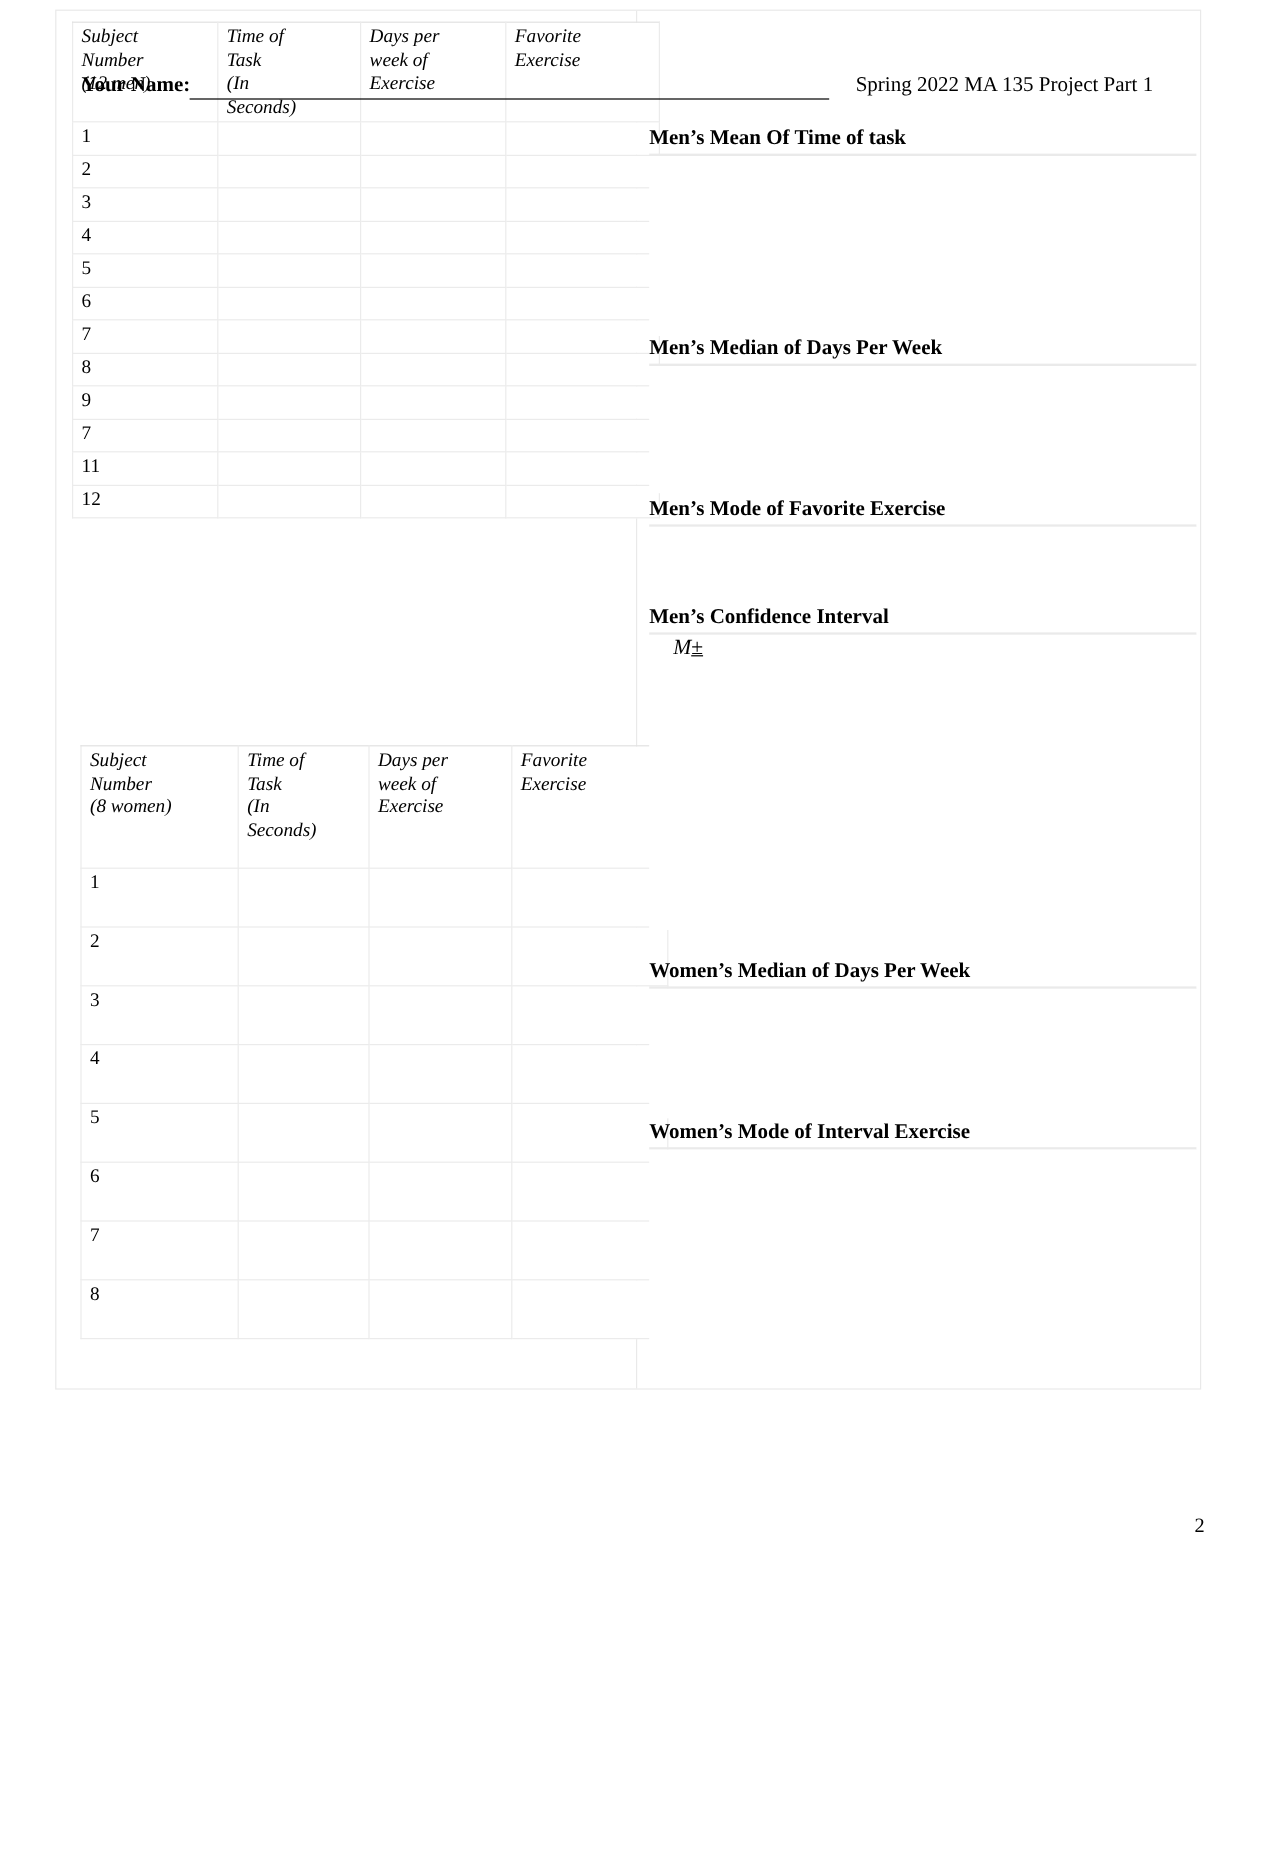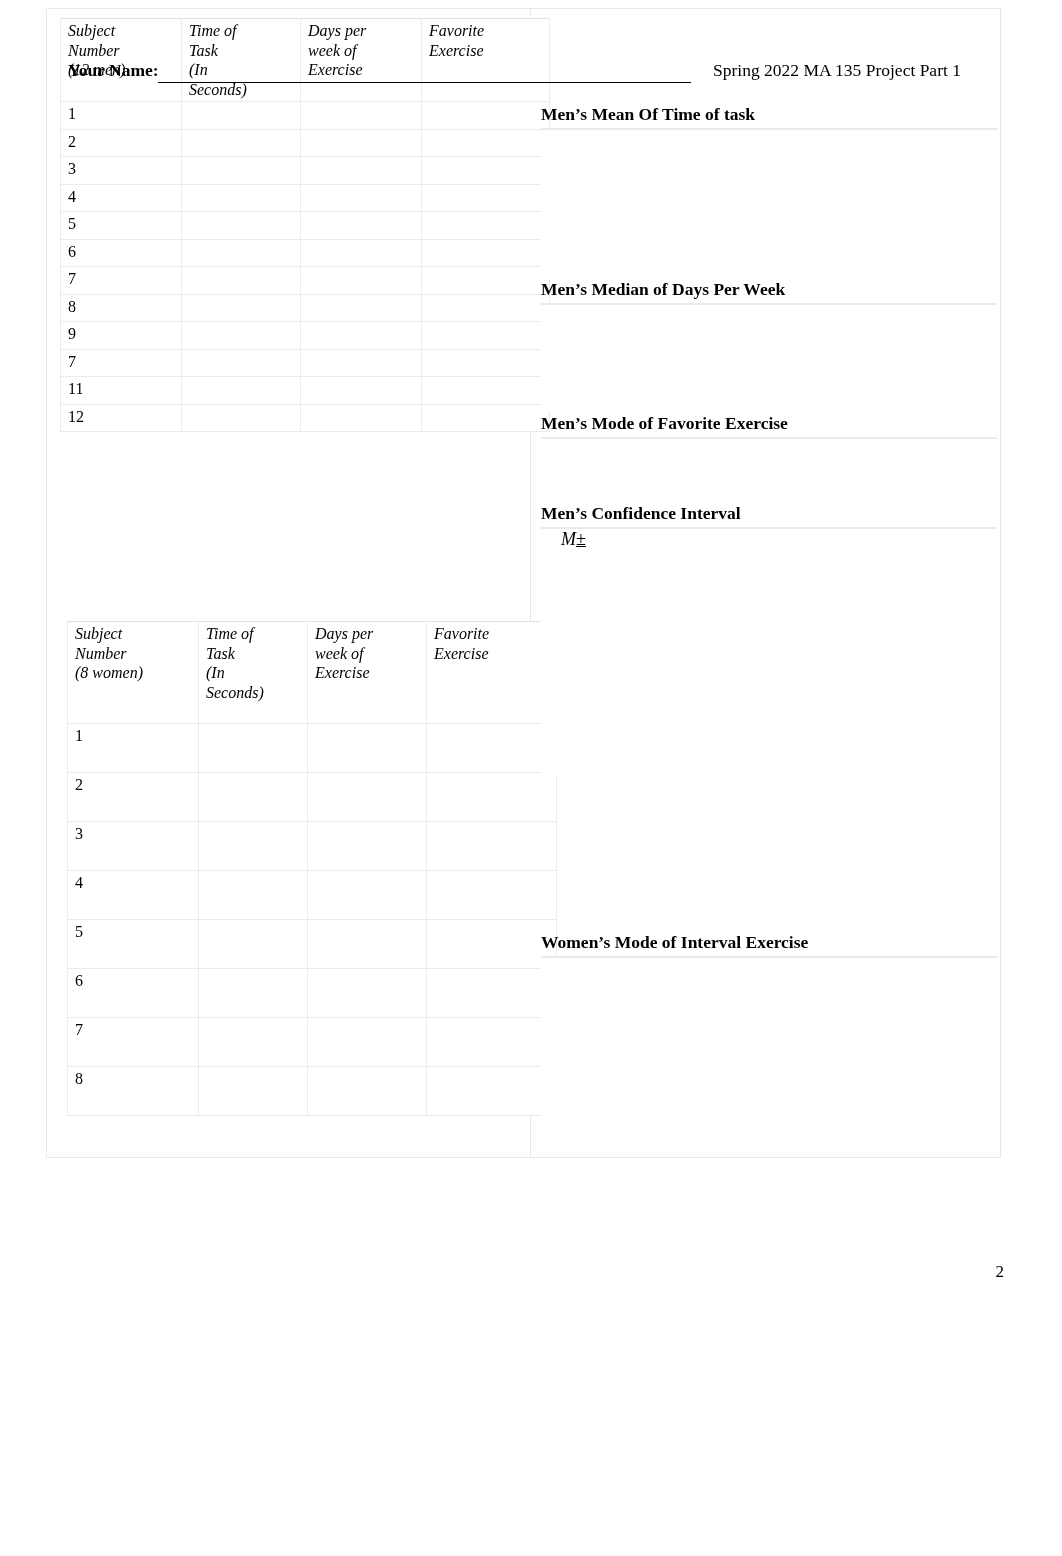--- a/index.html
+++ b/index.html
@@ -387,20 +387,24 @@
         <div class="ans-heading">Men’s Confidence Interval</div>
         <div class="ans-space" style="height:90px;">
           <span class="ci-expr"><span>M</span><span class="pm">±</span></span>
         </div>
       </div>
 
       <div class="ans-block" style="top:611px;">
         <div class="ans-space" style="height:155px;"></div>
       </div>
 
+      <div class="ans-block" style="top:789px;">
+        <div class="ans-heading">Women’s Median of Days Per Week</div>
+        <div class="ans-space" style="height:108px;"></div>
+      </div>
 
       <div class="ans-block" style="top:923px;">
         <div class="ans-heading">Women’s Mode of Interval Exercise</div>
         <div class="ans-space" style="height:188px;"></div>
       </div>
 
     </div>
 
   </div>
 

